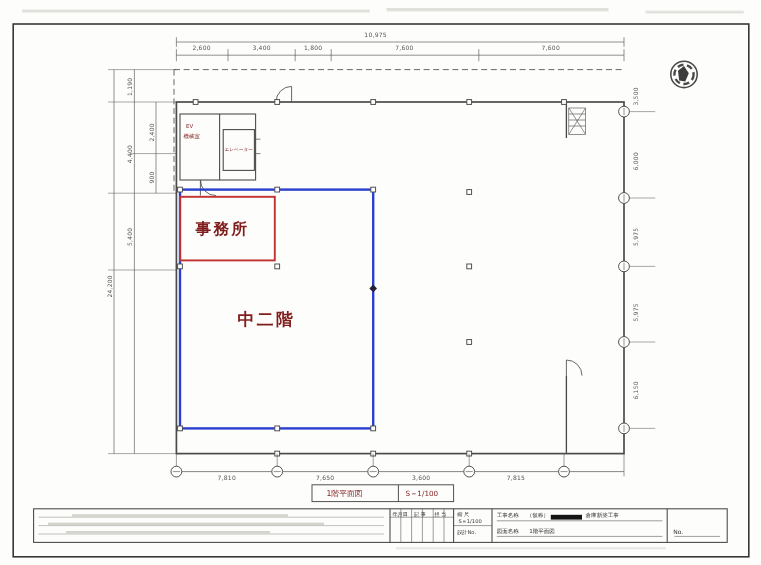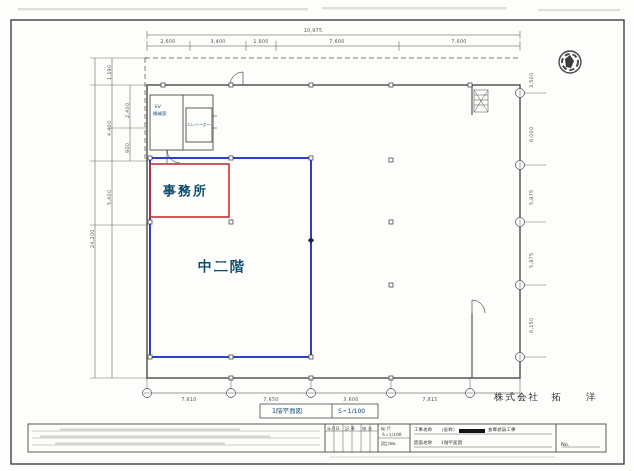--- a/index.html
+++ b/index.html
@@ -2,21 +2,21 @@
 <html><head>
 <meta charset="utf-8">
 <style>
   html,body{margin:0;padding:0;background:#ffffff;}
   #sheet{
     position:relative;width:634px;height:471px;overflow:hidden;
     background:#fdfdfb;
     font-family:"DejaVu Sans",sans-serif;
   }
   #plansvg{position:absolute;left:0;top:0;z-index:1;}
-  .lbl{position:absolute;z-index:2;color:#0c4a6e;white-space:pre;}
+  .lbl{position:absolute;z-index:2;color:#7f1d1d;white-space:pre;}
   .dim{position:absolute;z-index:2;font-size:5px;color:#555;text-align:center;letter-spacing:.2px;white-space:nowrap;}
   .vdim{position:absolute;z-index:2;font-size:5px;color:#555;transform:rotate(-90deg);transform-origin:0 0;white-space:nowrap;letter-spacing:.2px;}
   .room{font-weight:600;letter-spacing:2px;}
   .tiny{position:absolute;z-index:2;font-size:4.3px;color:#333;white-space:nowrap;}
   .tb{position:absolute;z-index:2;font-size:4.6px;color:#2e2e2e;white-space:nowrap;}
   .redact{position:absolute;z-index:2;background:#151515;}
   .company{position:absolute;z-index:2;font-family:"Liberation Serif","DejaVu Serif",serif;font-size:9.5px;color:#2a2a2a;letter-spacing:2px;white-space:pre;}
 </style>
 </head>
 <body>
@@ -190,21 +190,20 @@
 
   <span class="lbl room" style="left:163px;top:182px;font-size:13px;">事務所</span>
   <span class="lbl room" style="left:198px;top:258px;font-size:14px;font-family:Liberation Serif, serif;">中二階</span>
   <span class="lbl" style="left:155px;top:104px;font-size:4.5px;line-height:5.5px;">EV</span>
   <span class="lbl" style="left:153px;top:111px;font-size:4.5px;">機械室</span>
   <span class="lbl" style="left:187px;top:122px;font-size:3.9px;">エレベーター</span>
 
   <span class="lbl" style="left:272px;top:407px;font-size:6.5px;">1階平面図</span>
   <span class="lbl" style="left:338px;top:407px;font-size:6px;">S＝1/100</span>
 
-  <span class="company" style="left:494px;top:391px;">株式会社　拓　　洋</span>
 
   <span class="tiny" style="left:327px;top:425.5px;">年月日</span>
   <span class="tiny" style="left:345px;top:425.5px;">記 事</span>
   <span class="tiny" style="left:362px;top:425.5px;">担 当</span>
 
   <span class="tiny" style="left:381px;top:426px;">縮 尺</span>
   <span class="tiny" style="left:382px;top:431.5px;">S＝1/100</span>
   <span class="tiny" style="left:381px;top:441px;">設計No.</span>
 
   <span class="tb" style="left:414px;top:427px;">工事名称</span>

